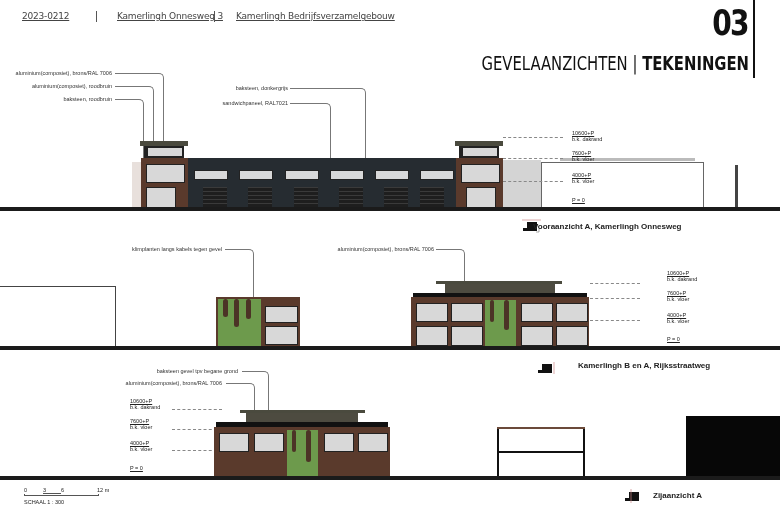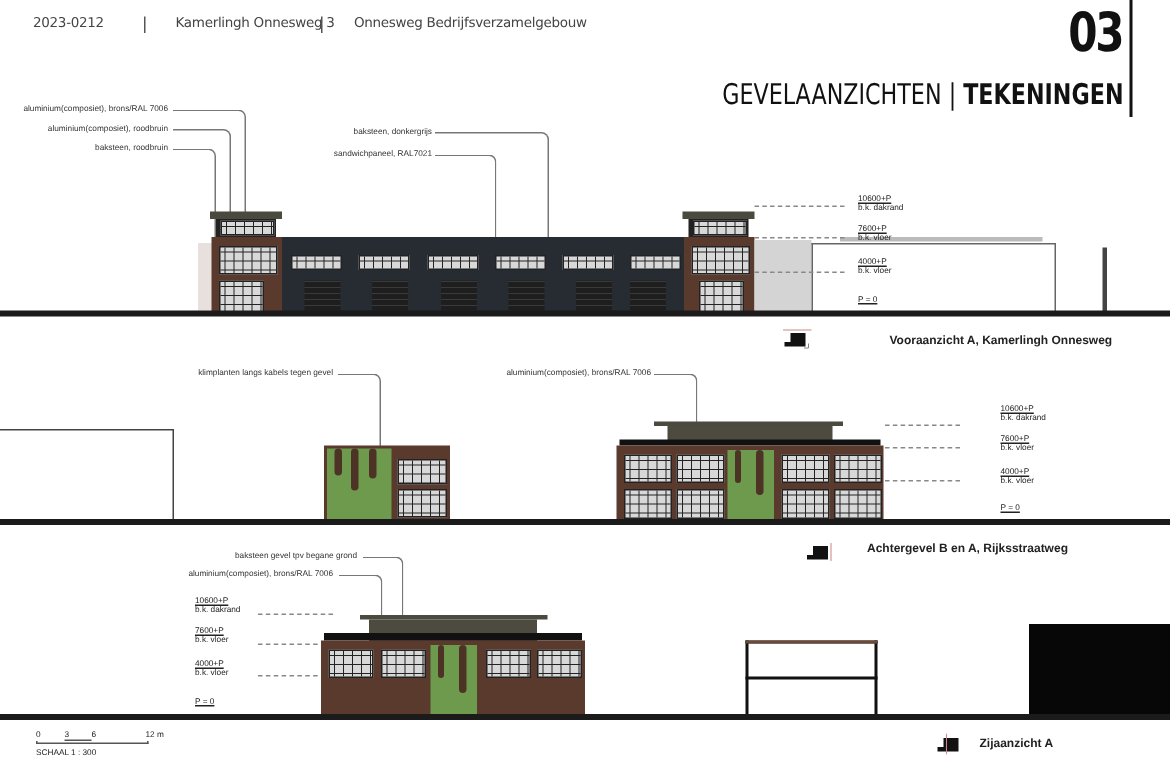--- a/index.html
+++ b/index.html
@@ -1,18 +1,18 @@
 <!DOCTYPE html>
 <html><head>
 <meta charset="utf-8">
 <style>
   html,body{margin:0;padding:0;background:#fff;}
   body{width:780px;height:520px;position:relative;overflow:hidden;font-family:"Liberation Sans",sans-serif;color:#333;}
   .abs{position:absolute;}
-  .hdr{font-family:"DejaVu Sans",sans-serif;font-size:9px;color:#444;top:11px;letter-spacing:-0.2px;}
+  .hdr{font-family:"DejaVu Sans",sans-serif;font-size:9px;color:#444;top:11px;letter-spacing:-0.2px;text-decoration:underline;}
   .vbar{position:absolute;width:1px;height:11px;background:#555;top:11px;}
   .big{font-family:"DejaVu Sans",sans-serif;font-weight:bold;font-size:36px;color:#111;letter-spacing:-2px;transform:scaleX(0.78);transform-origin:right top;}
   .title{font-family:"DejaVu Sans",sans-serif;font-size:19px;color:#111;transform:scaleX(0.78);transform-origin:right top;white-space:nowrap;}
   .title b{font-weight:bold;}
   .note{font-size:5.5px;color:#333;white-space:nowrap;text-align:right;}
   .leader{position:absolute;border-top:1px solid #777;border-right:1px solid #777;border-top-right-radius:5px;}
   .ground{position:absolute;left:0;width:780px;height:4px;background:#1b1b1b;}
   .caption{font-size:8px;font-weight:bold;color:#222;white-space:nowrap;}
   .lvl{font-size:5.5px;color:#222;line-height:6px;white-space:nowrap;}
   .lvl span{display:block;}
@@ -29,21 +29,21 @@
   .keyicon{position:absolute;width:22px;height:14px;}
 </style>
 </head>
 <body>
 
 <div>
   <div class="abs hdr" style="left:22px;">2023-0212</div>
   <div class="vbar" style="left:96px;"></div>
   <div class="abs hdr" style="left:117px;">Kamerlingh Onnesweg 3</div>
   <div class="vbar" style="left:214px;"></div>
-  <div class="abs hdr" style="left:236px;">Onnesweg Bedrijfsverzamelgebouw</div>
+  <div class="abs hdr" style="left:236px;">Kamerlingh Bedrijfsverzamelgebouw</div>
 
   <div class="abs big" style="right:32px;top:2px;">03</div>
   <div class="abs" style="left:753px;top:0;width:2px;height:78px;background:#111;"></div>
   <div class="abs title" style="right:31px;top:52px;">
     <span>GEVELAANZICHTEN</span>
     <span> | </span>
     <b>TEKENINGEN</b>
   </div>
 </div>
 
@@ -116,21 +116,21 @@
     </div>
 
   <div class="ground" style="top:207px;"></div>
 
   <svg class="keyicon" style="left:521px;top:219px;" viewBox="0 0 22 14">
     <rect x="6" y="3" width="10" height="6" fill="#111"></rect>
       <rect x="2" y="9" width="14" height="3" fill="#111"></rect>
     <path d="M1 1 H20" stroke="#c88" stroke-width="0.7" fill="none"></path>
       <path d="M18 10 v3 h-3" stroke="#777" stroke-width="0.6" fill="none"></path>
   </svg>
-  <div class="abs caption" style="left:593px;top:222px;">Vooraanzicht A, Kamerlingh Onnesweg</div>
+  <div class="abs caption" style="left:533px;top:222px;">Vooraanzicht A, Kamerlingh Onnesweg</div>
 </div>
 
 <div>
   <div class="abs note" style="right:558px;top:246px;">klimplanten langs kabels tegen gevel</div>
   <div class="leader" style="left:225px;top:249px;width:28px;height:48px;"></div>
   <div class="abs note" style="right:346px;top:246px;">aluminium(composiet), brons/RAL 7006</div>
   <div class="leader" style="left:436px;top:249px;width:28px;height:32px;"></div>
 
   <div class="abs" style="left:0;top:286px;width:116px;height:60px;border-top:1px solid #444;border-right:1px solid #444;box-sizing:border-box;"></div>
 
@@ -177,21 +177,21 @@
       <span class="top">P = 0</span>
     </div>
 
   <div class="ground" style="top:346px;"></div>
 
   <svg class="keyicon" style="left:536px;top:361px;" viewBox="0 0 22 14">
     <rect x="6" y="3" width="10" height="6" fill="#111"></rect>
       <rect x="2" y="9" width="14" height="3" fill="#111"></rect>
     <path d="M18 1 v12" stroke="#c88" stroke-width="0.7" fill="none"></path>
   </svg>
-  <div class="abs caption" style="left:578px;top:361px;">Achtergevel B en A, Rijksstraatweg</div>
+  <div class="abs caption" style="left:578px;top:361px;">Kamerlingh B en A, Rijksstraatweg</div>
 </div>
 
 <div>
   <div class="abs note" style="right:542px;top:368px;">baksteen gevel tpv begane grond</div>
   <div class="leader" style="left:242px;top:371px;width:26px;height:38px;"></div>
   <div class="abs note" style="right:558px;top:380px;">aluminium(composiet), brons/RAL 7006</div>
   <div class="leader" style="left:226px;top:383px;width:28px;height:26px;"></div>
 
   <div class="abs lvl" style="left:130px;top:398px;">
       <span class="top">10600+P</span>

